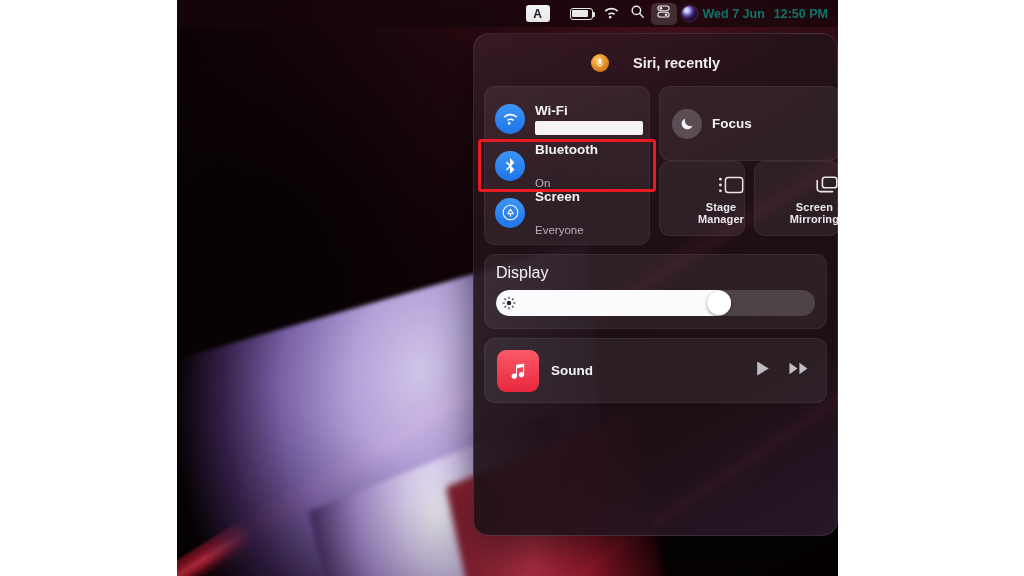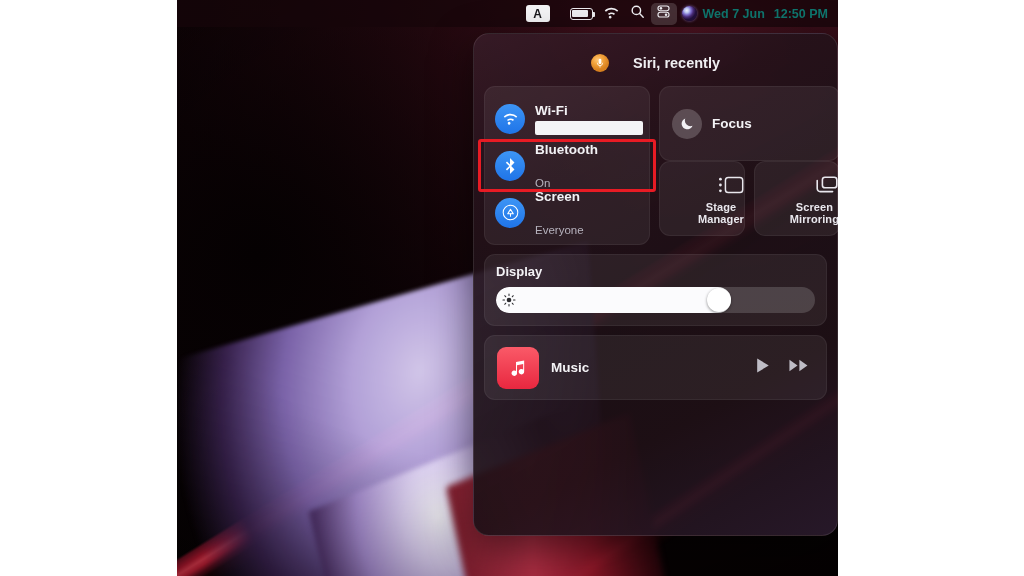--- a/index.html
+++ b/index.html
@@ -194,21 +194,21 @@
     gap:5px; padding-top:2px;
   }
   .sq-label {
     color:#e9e7ed; font-size:11px; font-weight:bold; line-height:12.5px;
     text-align:center; letter-spacing:.1px;
   }
   .sq-icon { height:22px; display:flex; align-items:center; justify-content:center; }
 
   
   .slider-group { margin-top:9px; padding:9px 11px 12px 11px; }
-  .sg-title { color:#f3f2f5; font-size:13px; font-weight:bold; margin-bottom:8px; }
+  .sg-title { color:#f3f2f5; font-size:16px; font-weight:normal; margin-bottom:8px; }
   .sg-body { display:flex; align-items:center; gap:9px; }
   .slider {
     position:relative; height:26px; border-radius:13px;
     background: rgba(255,255,255,.16);
     flex:1 1 auto; overflow:hidden;
   }
   .slider .fill {
     position:absolute; left:0; top:0; bottom:0;
     background:#fbfbfd; border-radius:13px;
   }
@@ -427,21 +427,21 @@
         </div>
       </div>
 
 
       <div class="tile music-group">
         <span class="music-icon">
           <svg width="22" height="22" viewBox="0 0 20 20">
             <path d="M15.6 3.1l-7.4 1.5v8.2a2.5 2.5 0 10.9 1.9V7.4l5.6-1.1v5.1a2.5 2.5 0 10.9 1.9z" fill="#fff"></path>
           </svg>
         </span>
-        <span class="music-label">Music</span>
+        <span class="music-label">Sound</span>
         <span class="music-ctrls">
           <span>
             <svg width="19" height="19" viewBox="0 0 20 20">
                 <path d="M4.4 2.6L16.6 10 4.4 17.4z" fill="#bfbdc6"></path>
               </svg>
           </span>
           <span>
             <svg width="22" height="19" viewBox="0 0 24 20">
               <path d="M1.6 3.6L10.4 10l-8.8 6.4z" fill="#bfbdc6"></path>
               <path d="M12.4 3.6L21.2 10l-8.8 6.4z" fill="#bfbdc6"></path>

